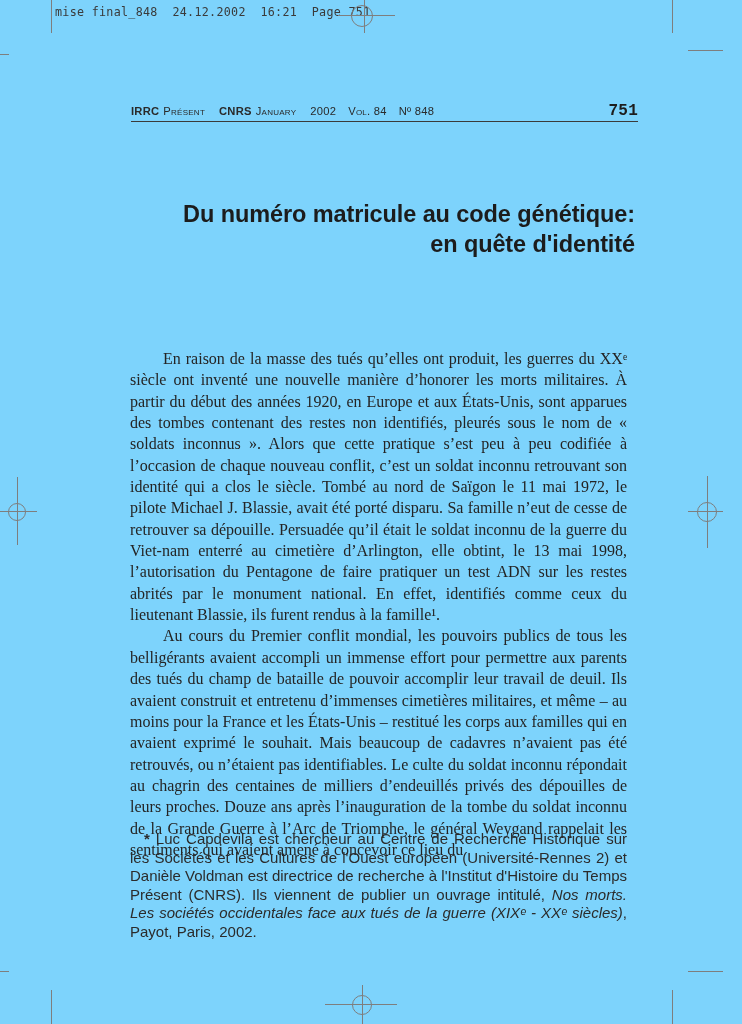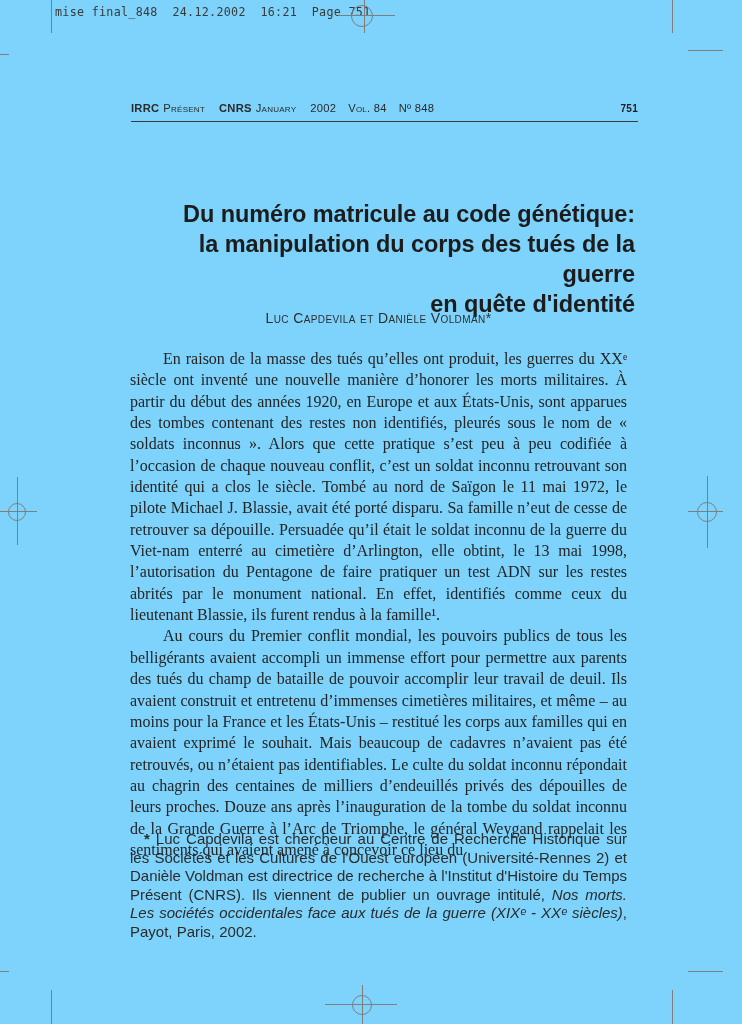--- a/index.html
+++ b/index.html
@@ -19,21 +19,21 @@
   }
   
   .header{
     position:absolute;left:131px;top:102px;width:507px;
     display:flex;align-items:baseline;font-size:11.2px;letter-spacing:.25px;color:#2a2a2a;
   }
   .header .sc{font-variant:small-caps;}
   .header .hb{font-weight:bold;}
   .m4{margin-right:4px;} .m14{margin-right:14px;} .m12{margin-right:12px;}
   .spacer{flex:1;}
-  .pagenum{font-weight:bold;font-size:10px;color:#1d1d1d;}
+  .pagenum{font-weight:bold;font-size:16px;color:#1d1d1d;font-family:Liberation Mono, monospace;}
   .header-rule{position:absolute;left:131px;top:121px;width:507px;height:1.4px;background:#3a3a3a;}
   
   .title{
     position:absolute;left:122px;top:199px;width:513px;text-align:right;
     font-weight:bold;font-size:23.5px;line-height:30px;color:#1c1c1c;letter-spacing:-.1px;
   }
   .authors{
     position:absolute;left:122px;top:310px;width:513px;text-align:center;
     font-variant:small-caps;font-size:14px;letter-spacing:.4px;color:#2e2e2e;
   }
@@ -98,25 +98,23 @@
     <span class="m12">2002</span>
     <span class="sc m12">Vol. 84</span>
     <span class="sc">Nº 848</span>
     <span class="spacer"></span>
     <span class="pagenum">751</span>
   </div>
   <div class="header-rule"></div>
 
   <div class="title">
     <div>Du numéro matricule au code génétique:</div>
-    <div>la manipulation du corps des tués de la guerre</div>
     <div>en quête d'identité</div>
   </div>
 
-  <div class="authors">Luc Capdevila et Danièle Voldman*</div>
 
   <div class="body">
     <p>En raison de la masse des tués qu’elles ont produit, les guerres du XXᵉ siècle ont inventé une nouvelle manière d’honorer les morts militaires. À partir du début des années 1920, en Europe et aux États-Unis, sont apparues des tombes contenant des restes non identifiés, pleurés sous le nom de « soldats inconnus ». Alors que cette pratique s’est peu à peu codifiée à l’occasion de chaque nouveau conflit, c’est un soldat inconnu retrouvant son identité qui a clos le siècle. Tombé au nord de Saïgon le 11 mai 1972, le pilote Michael J. Blassie, avait été porté disparu. Sa famille n’eut de cesse de retrouver sa dépouille. Persuadée qu’il était le soldat inconnu de la guerre du Viet-nam enterré au cimetière d’Arlington, elle obtint, le 13 mai 1998, l’autorisation du Pentagone de faire pratiquer un test ADN sur les restes abrités par le monument national. En effet, identifiés comme ceux du lieutenant Blassie, ils furent rendus à la famille¹.</p>
     <p>Au cours du Premier conflit mondial, les pouvoirs publics de tous les belligérants avaient accompli un immense effort pour permettre aux parents des tués du champ de bataille de pouvoir accomplir leur travail de deuil. Ils avaient construit et entretenu d’immenses cimetières militaires, et même – au moins pour la France et les États-Unis – restitué les corps aux familles qui en avaient exprimé le souhait. Mais beaucoup de cadavres n’avaient pas été retrouvés, ou n’étaient pas identifiables. Le culte du soldat inconnu répondait au chagrin des centaines de milliers d’endeuillés privés des dépouilles de leurs proches. Douze ans après l’inauguration de la tombe du soldat inconnu de la Grande Guerre à l’Arc de Triomphe, le général Weygand rappelait les sentiments qui avaient amené à concevoir ce lieu du</p>
   </div>
 
   <div class="footnote">
     <p>
       <span class="fn-marker">*</span><span> Luc Capdevila est chercheur au Centre de Recherche Historique sur les Sociétés et les Cultures de l'Ouest européen (Université-Rennes 2) et Danièle Voldman est directrice de recherche à l'Institut d'Histoire du Temps Présent (CNRS). Ils viennent de publier un ouvrage intitulé, </span><span class="fn-italic">Nos morts. Les sociétés occidentales face aux tués de la guerre (XIXᵉ - XXᵉ siècles)</span><span>, Payot, Paris, 2002.</span>
     </p>

